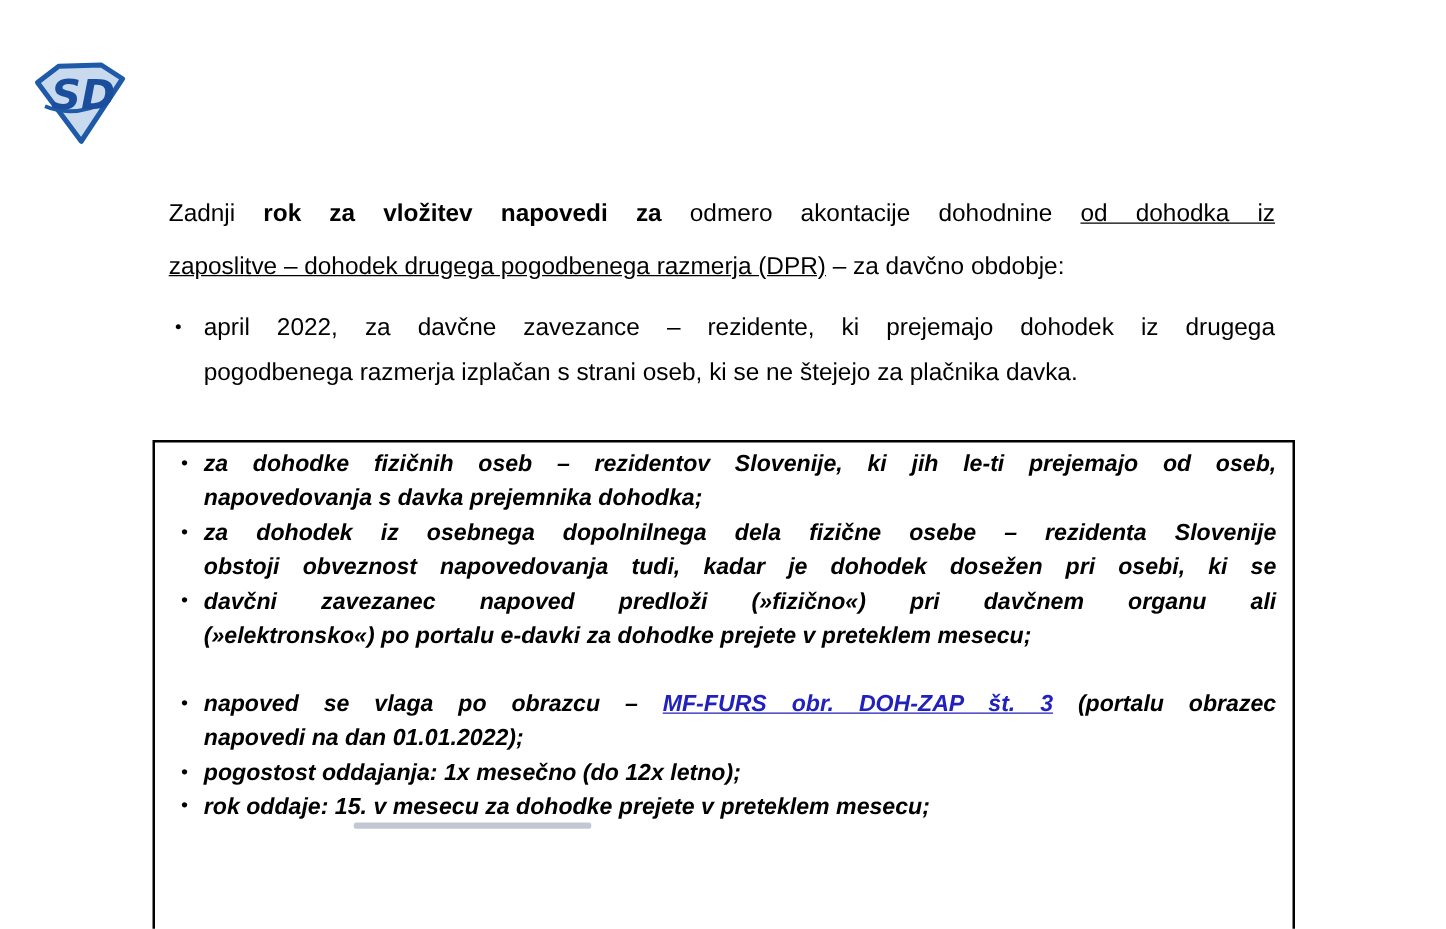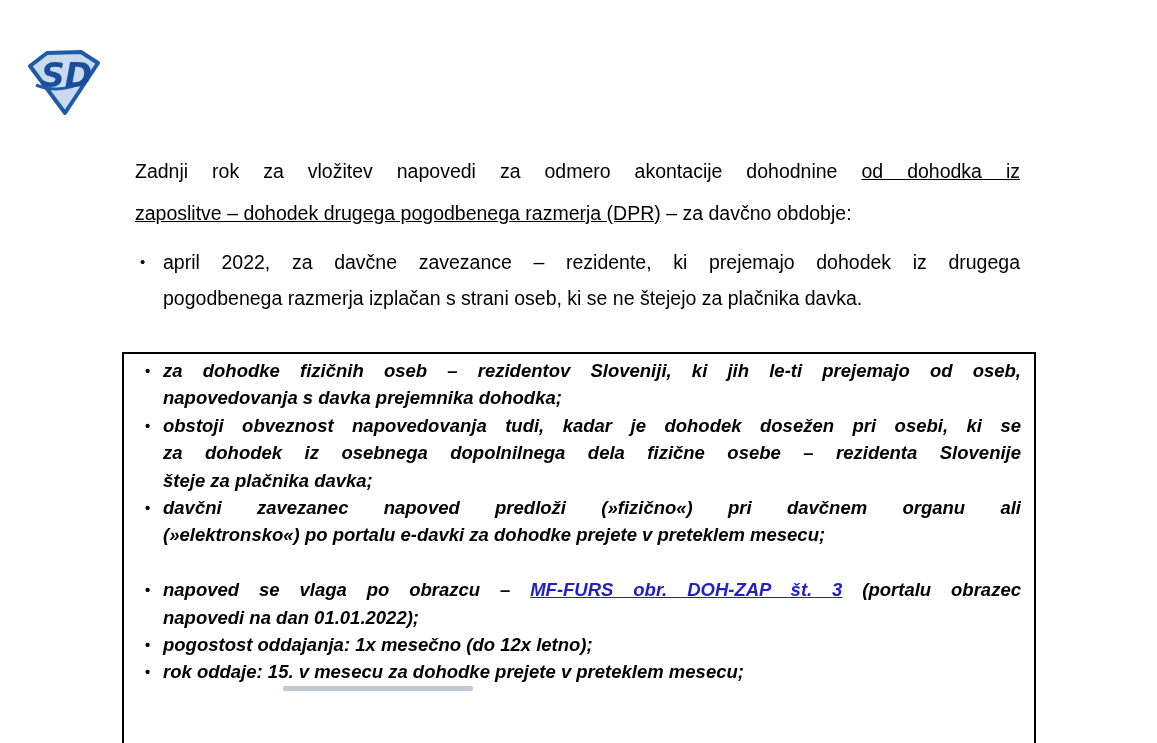--- a/index.html
+++ b/index.html
@@ -23,21 +23,21 @@
     top: 49px;
   }
 
   
   .block { position: relative; }
   .bullet { display: flex; }
   .bullet .marker { flex: 0 0 auto; }
   .lines { flex: 1 1 auto; min-width: 0; }
   .line { text-justify: inter-word; }
   .line.jfull { text-align: justify; text-align-last: justify; }
-  .seg.b { font-weight: normal; }
+  .seg.b { font-weight: bold; }
   .seg.u { text-decoration: underline; }
   a.seg.link {
     color: var(--link-color, #2121BD);
     text-decoration: underline;
     cursor: pointer;
   }
 
   
   #intro {
     position: absolute;
@@ -103,30 +103,29 @@
         <div class="line jfull"><span class="seg">april 2022, za davčne zavezance – rezidente, ki prejemajo dohodek iz drugega</span></div>
         <div class="line"><span class="seg">pogodbenega razmerja izplačan s strani oseb, ki se ne štejejo za plačnika davka.</span></div>
       </div>
     </div>
   </div>
 
 <div id="box">
     <div class="block bullet">
       <span class="marker">•</span>
       <div class="lines">
-        <div class="line jfull"><span class="seg">za dohodke fizičnih oseb – rezidentov Sloveniji, ki jih le-ti prejemajo od oseb,</span></div>
+        <div class="line jfull"><span class="seg">za dohodke fizičnih oseb – rezidentov Slovenije, ki jih le-ti prejemajo od oseb,</span></div>
         <div class="line"><span class="seg">napovedovanja s davka prejemnika dohodka;</span></div>
       </div>
     </div>
     <div class="block bullet">
       <span class="marker">•</span>
       <div class="lines">
+        <div class="line jfull"><span class="seg">za dohodek iz osebnega dopolnilnega dela fizične osebe – rezidenta Slovenije</span></div>
         <div class="line jfull"><span class="seg">obstoji obveznost napovedovanja tudi, kadar je dohodek dosežen pri osebi, ki se</span></div>
-        <div class="line jfull"><span class="seg">za dohodek iz osebnega dopolnilnega dela fizične osebe – rezidenta Slovenije</span></div>
-        <div class="line"><span class="seg">šteje za plačnika davka;</span></div>
       </div>
     </div>
     <div class="block bullet">
       <span class="marker">•</span>
       <div class="lines">
         <div class="line jfull"><span class="seg">davčni zavezanec napoved predloži (»fizično«) pri davčnem organu ali</span></div>
         <div class="line"><span class="seg">(»elektronsko«) po portalu e-davki za dohodke prejete v preteklem mesecu;</span></div>
       </div>
     </div>
     <div class="block gap"></div>

